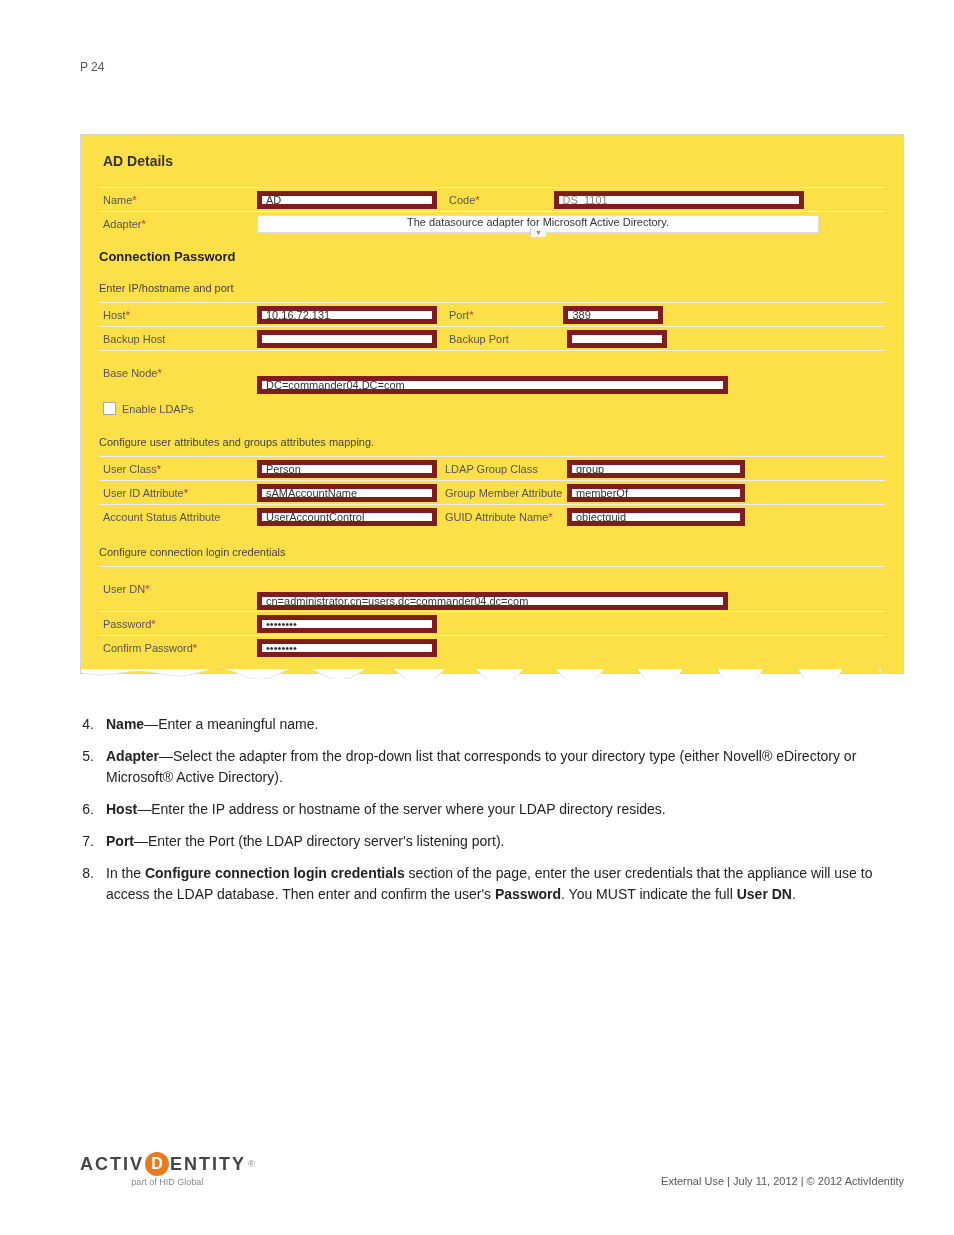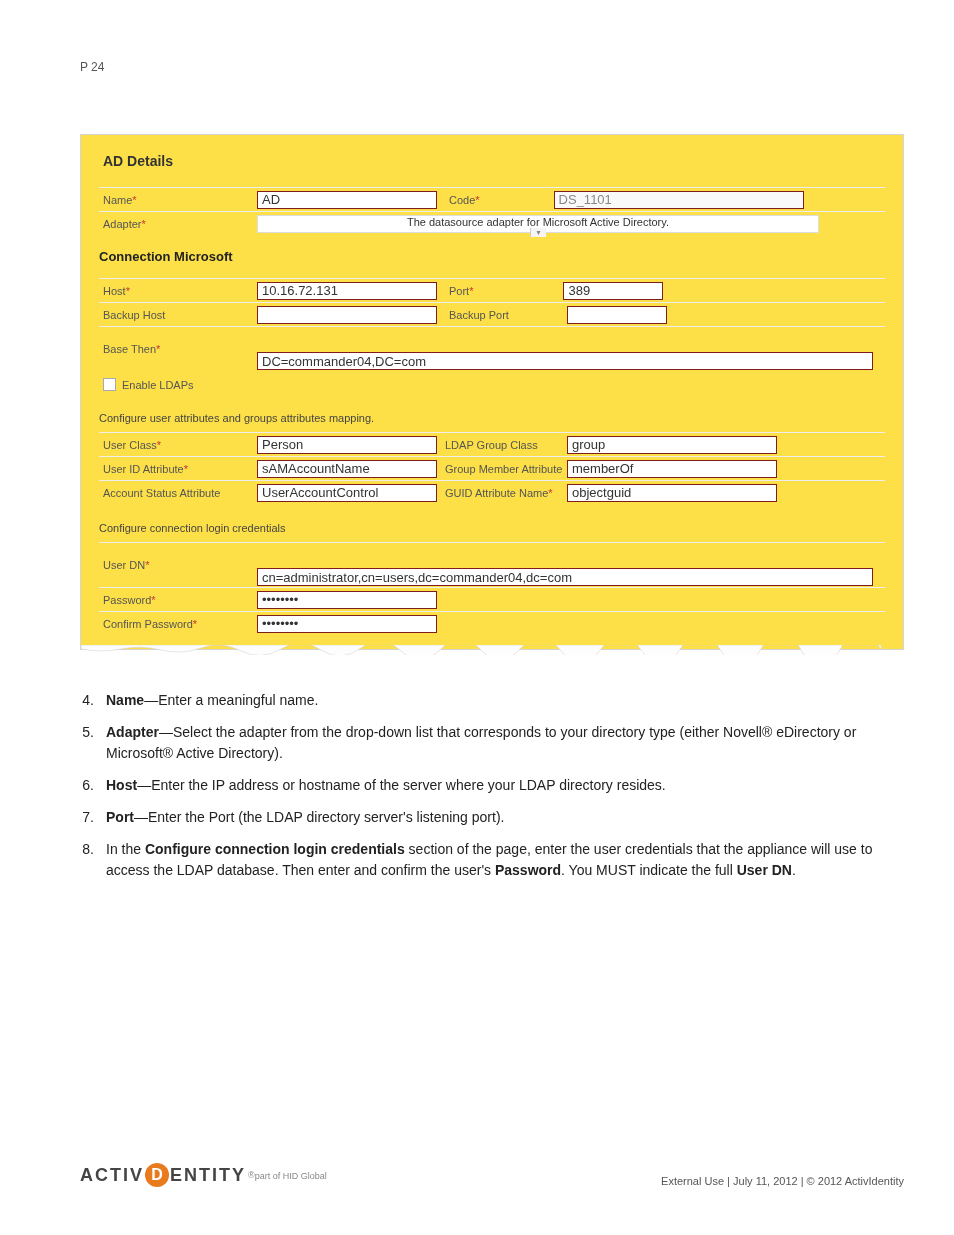--- a/index.html
+++ b/index.html
@@ -7,39 +7,39 @@
     .page { padding: 60px 50px 0 80px; }
     .header-row { display: flex; justify-content: space-between; font-size: 12px; color: #555; margin-bottom: 60px; }
     .screenshot-panel { border: 1px solid #d5d5d5; background: #fde047; padding: 12px 18px 14px 18px; margin-bottom: 40px; position: relative; }
     .torn-edge { position: absolute; left: 0; right: 0; bottom: -6px; height: 10px; }
     .panel-title { font-weight: bold; font-size: 14px; color: #333; margin: 6px 0 18px 4px; }
     .section-title { font-weight: bold; font-size: 13px; color: #222; margin: 14px 0 14px 0; }
     .sub-title { font-size: 11px; color: #444; margin: 18px 0 8px 0; }
     .form-row { display: flex; align-items: center; border-top: 1px solid #eee; min-height: 24px; padding: 1px 0; }
     .label { font-size: 11px; color: #555; width: 158px; padding-left: 4px; }
     .asterisk { color: #c33; }
-    .input { font-size: 13px; color: #333; background: #fff; border: 1px solid #7f1d1d; height: 18px; padding: 1px 4px; }
+    .input { font-size: 11px; color: #333; background: #fff; border: 5px solid #7f1d1d; height: 18px; padding: 1px 4px; }
     .input.narrow { width: 180px; }
-    .input.mid { width: 210px; }
-    .input.full { width: 616px; margin-top: 24px; }
+    .input.mid { width: 178px; }
+    .input.full { width: 471px; margin-top: 24px; }
     .label2 { font-size: 11px; color: #555; width: 130px; padding-left: 8px; }
     .select-wrap { display: flex; align-items: center; border: 1px solid #ddd; height: 18px; width: 562px; background: #fff; flex-direction: column; }
     .select-text { flex: 1; font-size: 11px; color: #333; padding: 0 4px; }
     .select-btn { width: 16px; height: 16px; border-left: 1px solid #ccc; display: flex; align-items: center; justify-content: center; font-size: 8px; color: #888; background: #f5f5f5; }
     .readonly { color: #888; background: #f9f9f9; }
     .checkbox { width: 13px; height: 13px; border: 1px solid #aaa; background: #fff; margin: 0 6px 0 4px; display: inline-block; }
     .check-row { display: flex; align-items: center; font-size: 11px; color: #555; margin-top: 4px; padding: 3px 0; }
     .instructions { font-size: 14px; color: #222; line-height: 1.45; }
     .inst-item { display: flex; margin-bottom: 12px; }
     .inst-num { width: 26px; text-align: right; padding-right: 12px; }
     .inst-text { flex: 1; }
     .inst-text b { font-weight: bold; }
     .footer { position: absolute; bottom: 48px; left: 80px; right: 50px; display: flex; justify-content: space-between; align-items: flex-end; }
     .footer-text { font-size: 11px; color: #555; }
-    .logo { display: flex; flex-direction: row; align-items: center; }
+    .logo { display: flex; flex-direction: column; align-items: center; }
     .logo-main { display: flex; align-items: center; }
     .logo-text1 { font-weight: bold; font-size: 18px; letter-spacing: 2px; color: #444; }
     .logo-d { display: inline-flex; align-items: center; justify-content: center; width: 24px; height: 24px; border-radius: 50%; background: #e87b1e; color: #fff; font-weight: bold; font-size: 16px; margin: 0 1px; }
     .logo-text2 { font-weight: bold; font-size: 18px; letter-spacing: 2px; color: #444; }
     .logo-r { font-size: 9px; color: #888; margin-left: 2px; vertical-align: top; }
     .logo-sub { font-size: 9px; color: #888; margin-top: 1px; }
   </style>
 </head>
 <body>
 
@@ -58,36 +58,37 @@
       <input class="input readonly" style="width: 250px; margin-left: 66px;" value="DS_1101">
     </div>
     <div class="form-row">
       <div class="label"><span>Adapter</span><span class="asterisk">*</span></div>
       <div class="select-wrap">
         <div class="select-text">The datasource adapter for Microsoft Active Directory.</div>
         <div class="select-btn">▾</div>
       </div>
     </div>
 
-    <div class="section-title">Connection Microsoft</div>
+    <div class="section-title">Connection Password</div>
+    <div class="sub-title">Enter IP/hostname and port</div>
 
     <div class="form-row">
       <div class="label"><span>Host</span><span class="asterisk">*</span></div>
       <input class="input narrow" value="10.16.72.131" style="">
       <div class="label2" style="width:auto; padding-left:12px;"><span>Port</span><span class="asterisk">*</span></div>
       <input class="input" style="width: 100px; margin-left: 90px;" value="389">
     </div>
     <div class="form-row">
       <div class="label"><span>Backup Host</span></div>
       <input class="input narrow" value="" style="">
       <div class="label2" style="width:auto; padding-left:12px;"><span>Backup Port</span></div>
       <input class="input" style="width: 100px; margin-left: 58px;" value="">
     </div>
     <div class="form-row">
-      <div class="label"><span>Base Then</span><span class="asterisk">*</span></div>
+      <div class="label"><span>Base Node</span><span class="asterisk">*</span></div>
       <input class="input full" value="DC=commander04,DC=com" style="">
     </div>
     <div class="check-row">
       <span class="checkbox"></span>
       <span>Enable LDAPs</span>
     </div>
 
     <div class="sub-title">Configure user attributes and groups attributes mapping.</div>
 
     <div class="form-row">

